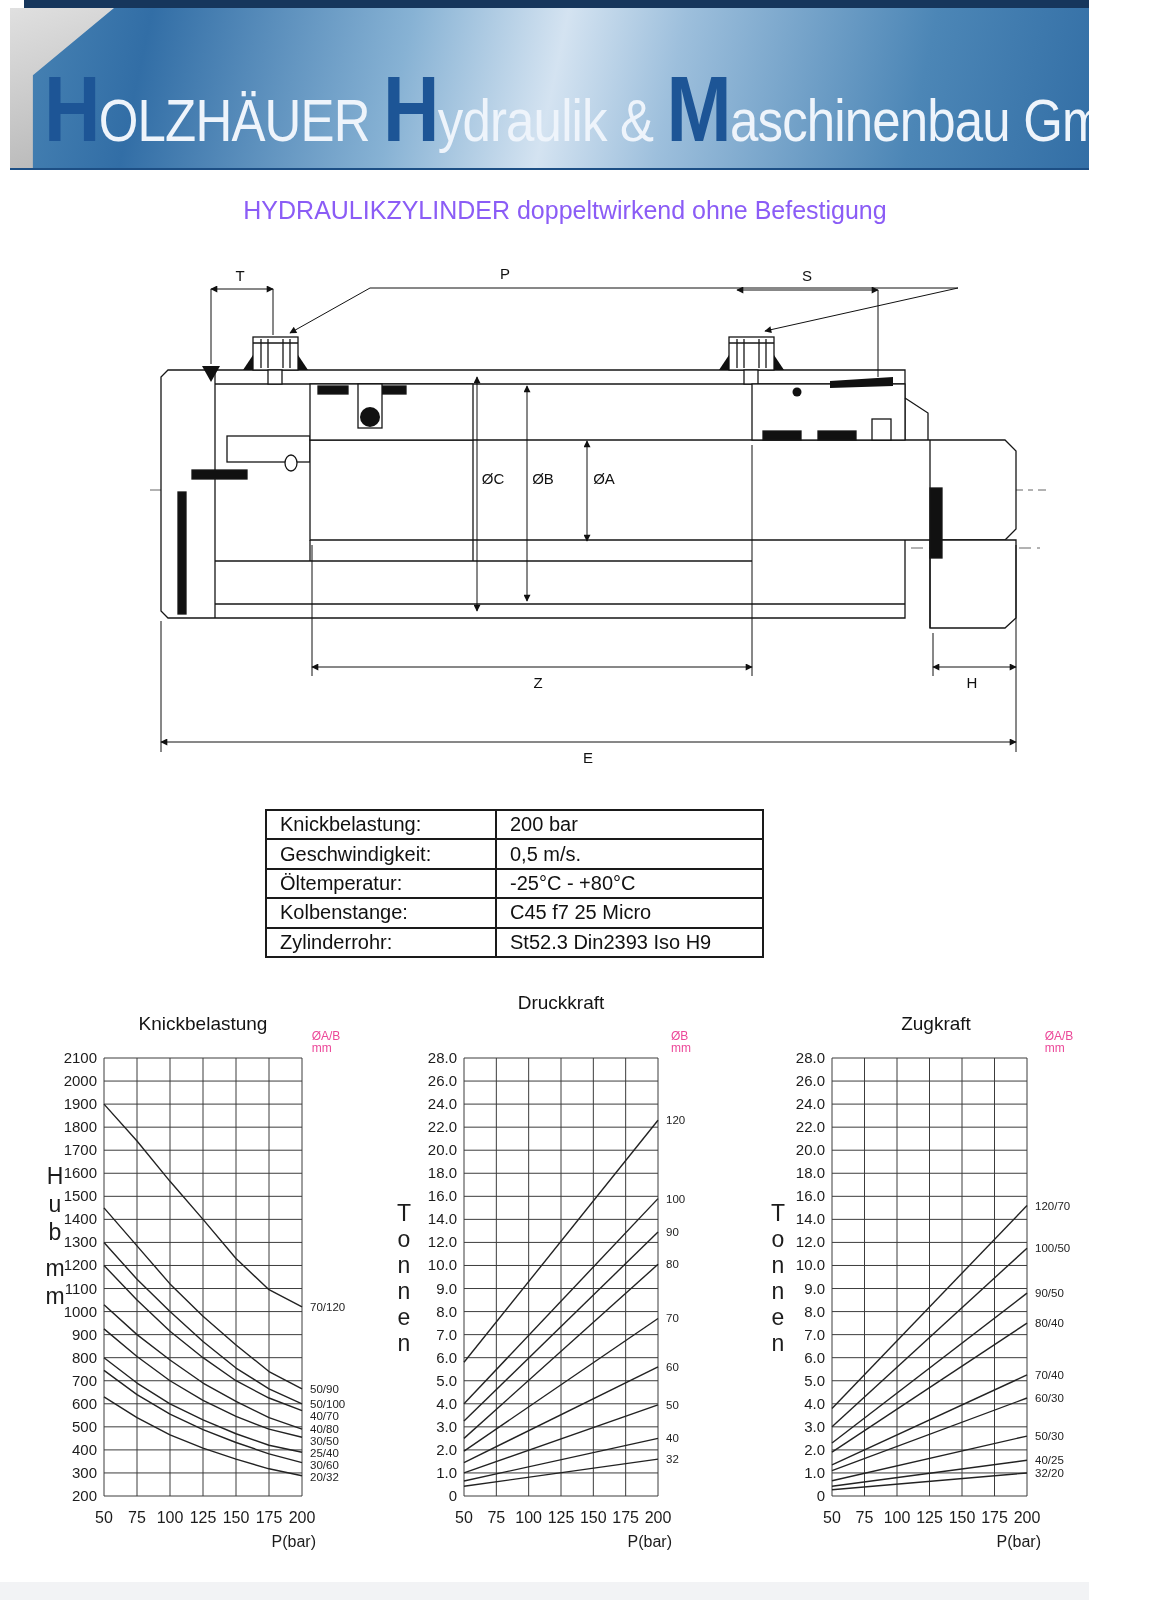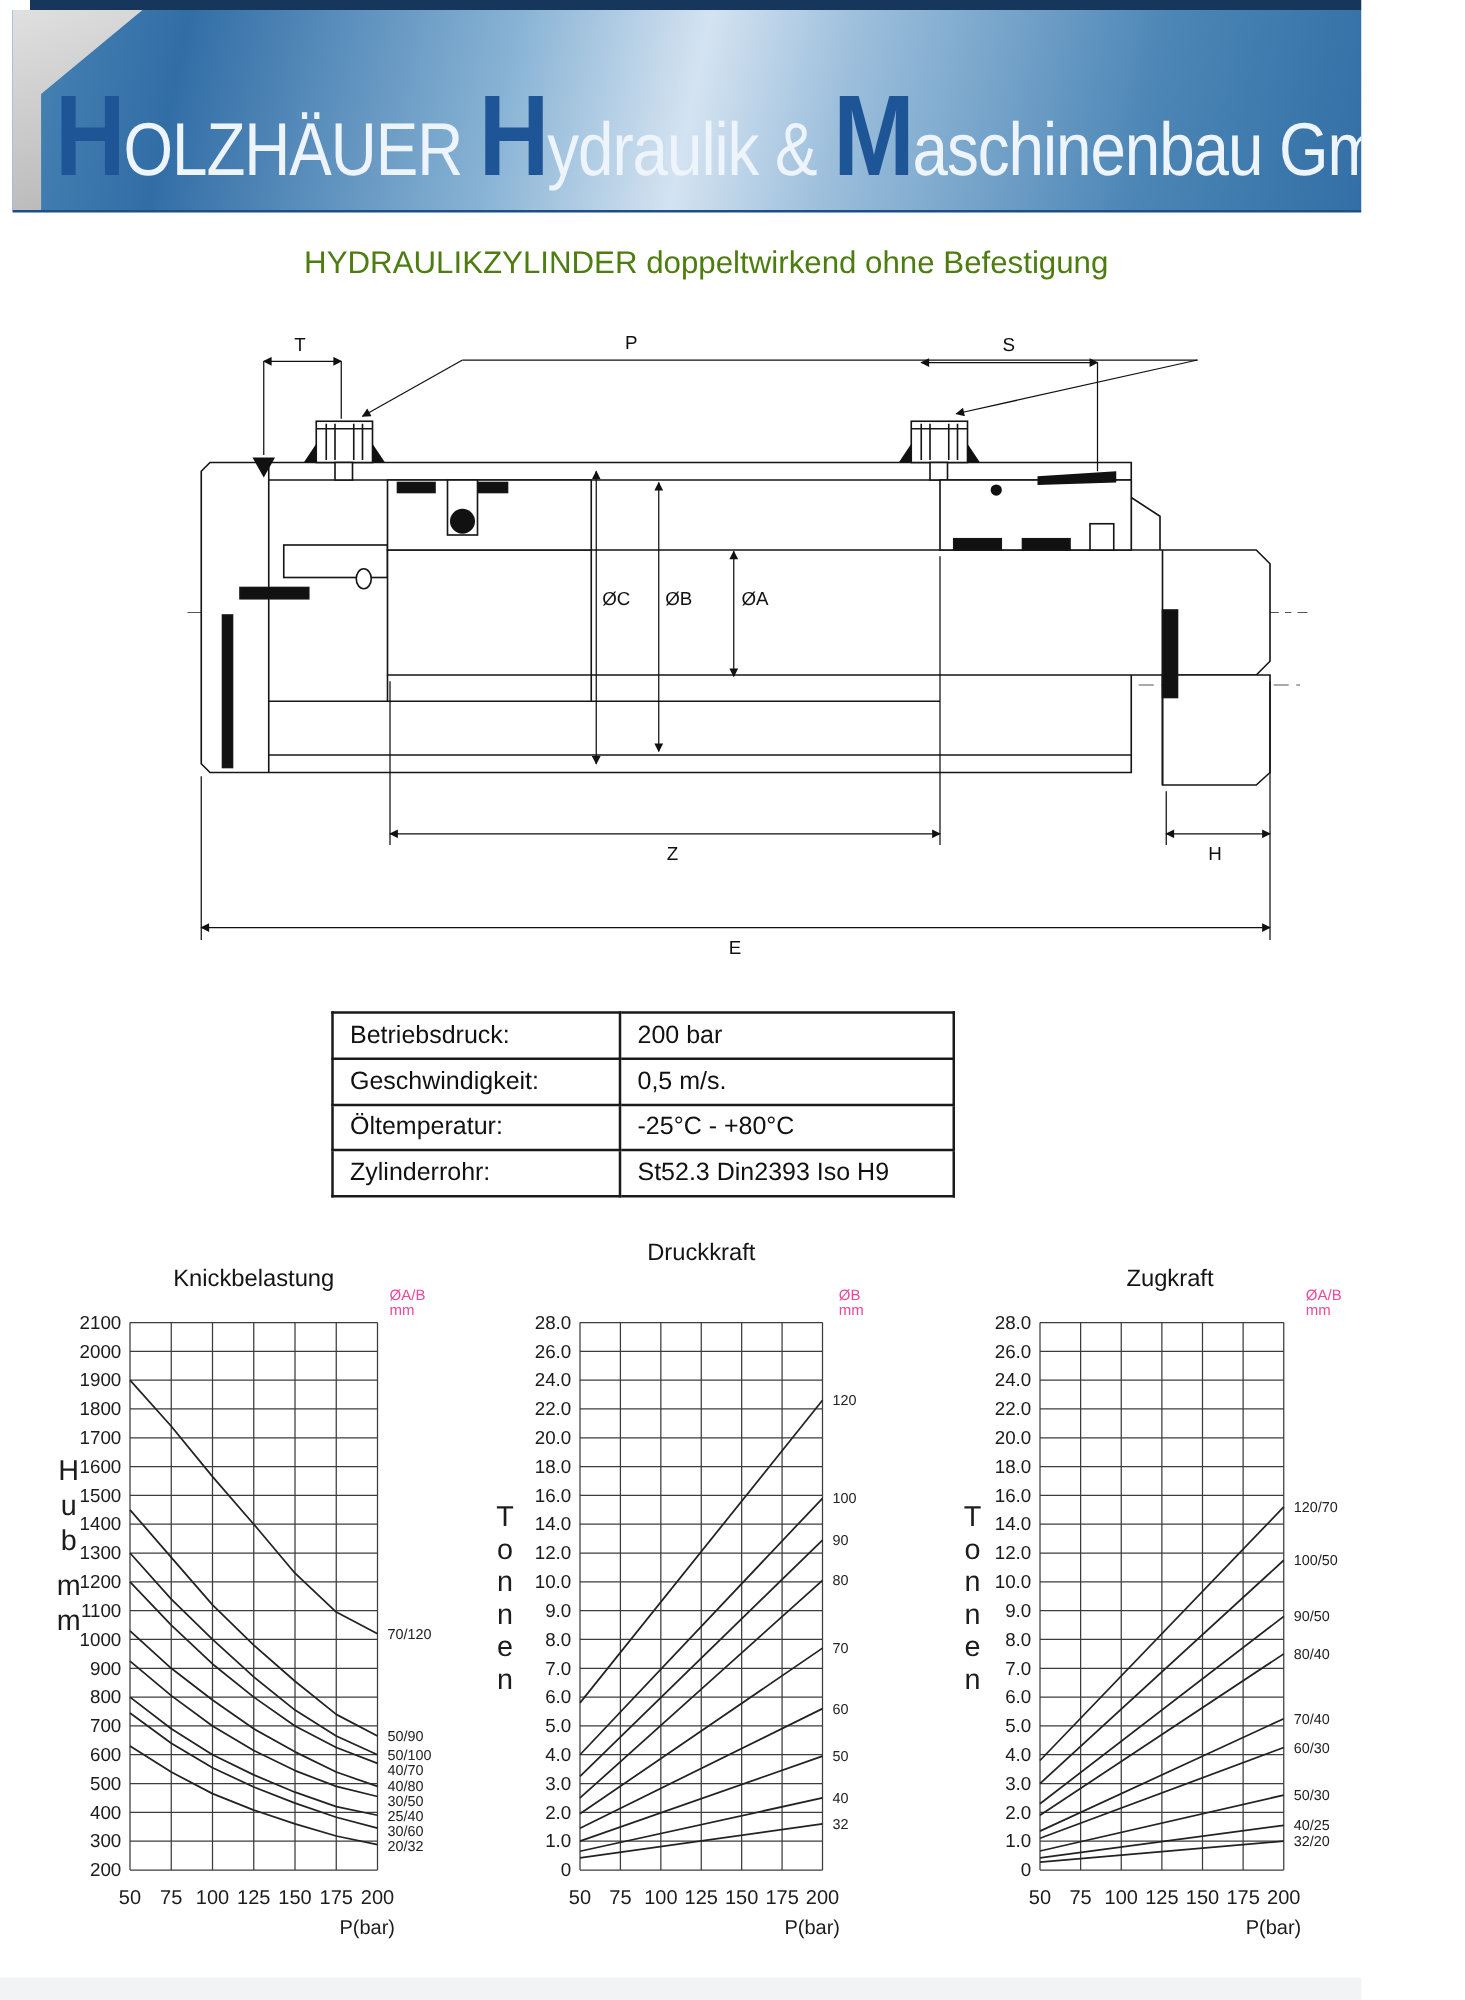--- a/index.html
+++ b/index.html
@@ -15,21 +15,21 @@
   .banner-gray{position:absolute;left:0;top:0;width:104px;height:160px;
     background:linear-gradient(160deg,#e0e0e0,#b5b5b5);
     clip-path:polygon(0 0,100% 0,22% 42%,22% 100%,0 100%);}
   .banner-text{position:absolute;left:34px;top:55px;white-space:nowrap;
     transform:scaleX(0.85);transform-origin:left bottom;line-height:1;}
   .banner-text .big{font-size:92px;font-weight:bold;color:#1d5596;letter-spacing:-2px;}
   .banner-text .small{font-size:60px;color:#eef4fb;letter-spacing:-1px;}
 
   
   .doc-title{position:absolute;left:0;top:196px;width:1130px;text-align:center;
-    font-size:25px;color:#4d7c0f;}
+    font-size:25px;color:#8b5cf6;}
 
   
   .spec{position:absolute;left:265px;top:809px;width:497px;height:149px;
     border-collapse:collapse;table-layout:fixed;font-size:20px;color:#111;}
   .spec td{border:2px solid #1a1a1a;padding:0 0 0 13px;vertical-align:middle;}
   .spec col.c1{width:230px;} .spec col.c2{width:267px;}
 
   
   .chart-title{position:absolute;transform:translateX(-50%);font-size:19px;color:#141414;}
   .chart-unit{position:absolute;transform:translateX(-50%);text-align:left;
@@ -172,30 +172,34 @@
     </g>
   </svg>
 
   <table class="spec">
     <colgroup>
         <col class="c1">
         <col class="c2">
       </colgroup>
     <tbody>
       <tr>
-        <td>Betriebsdruck:</td>
+        <td>Knickbelastung:</td>
         <td>200 bar</td>
         </tr>
       <tr>
         <td>Geschwindigkeit:</td>
         <td>0,5 m/s.</td>
         </tr>
       <tr>
         <td>Öltemperatur:</td>
         <td>-25°C - +80°C</td>
+        </tr>
+      <tr>
+        <td>Kolbenstange:</td>
+        <td>C45 f7 25 Micro</td>
         </tr>
       <tr>
         <td>Zylinderrohr:</td>
         <td>St52.3 Din2393 Iso H9</td>
         </tr>
     </tbody>
   </table>
 
   <div class="chart-title" style="left:203px;top:1013px">Knickbelastung</div>
   <div class="chart-title" style="left:561px;top:992px">Druckkraft</div>

